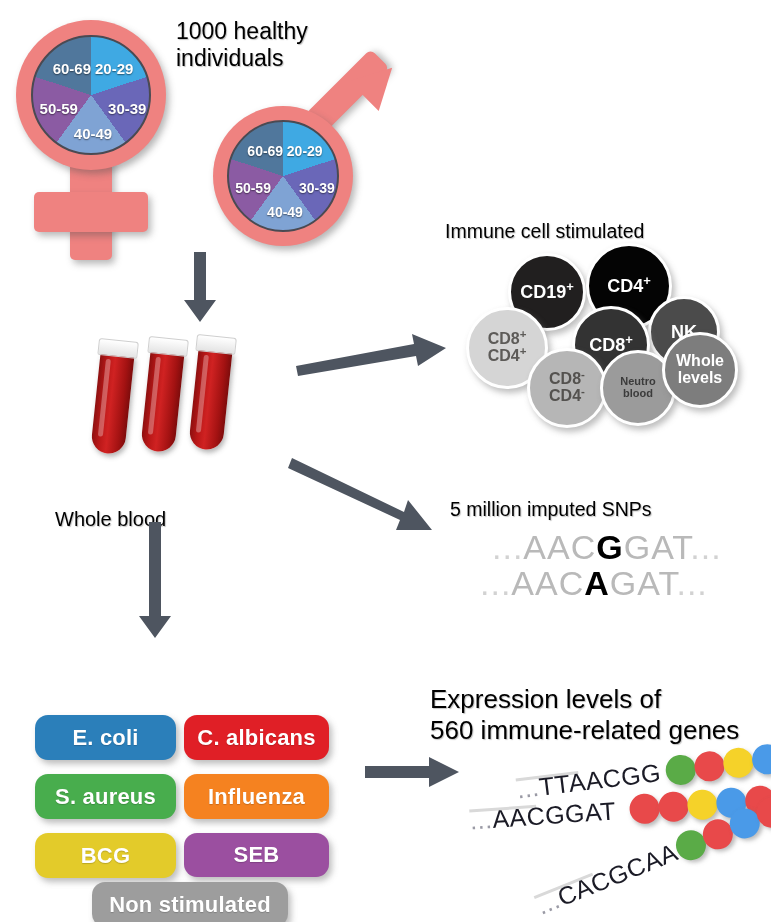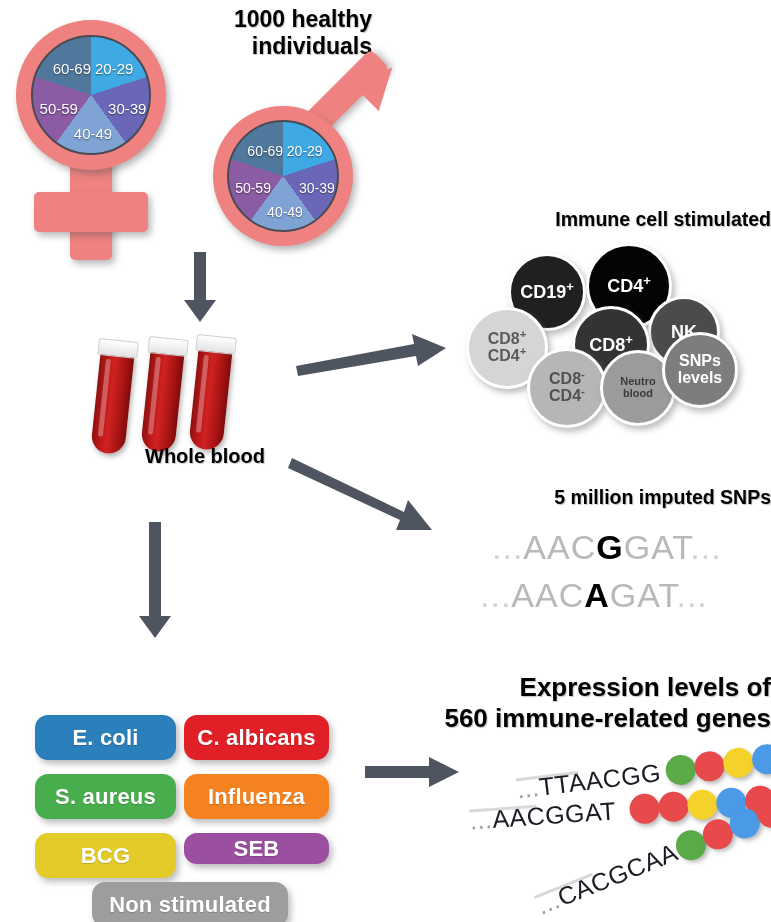--- a/index.html
+++ b/index.html
@@ -4,37 +4,38 @@
 <style>
   html,body{margin:0;padding:0;background:#ffffff;}
   body{width:771px;height:922px;position:relative;overflow:hidden;
        font-family:"Liberation Sans","DejaVu Sans",sans-serif;}
   .stage{position:absolute;left:0;top:0;width:771px;height:922px;}
 
   .abs{position:absolute;}
 
   
   .heading{
-    font-weight:bold;color:#000;text-align:right;line-height:1.18;
+    font-weight:normal;color:#000;text-align:left;line-height:1.18;
     text-shadow:1px 1px 1px rgba(120,120,120,.45);
     white-space:pre-line;
+    margin-top:12px;
   }
   #title-individuals{left:176px;top:6px;width:196px;font-size:23px;}
   #title-immune{left:445px;top:208px;width:326px;font-size:19.5px;}
   #title-snps{left:450px;top:486px;width:321px;font-size:19.5px;}
   #title-expression{left:430px;top:672px;width:341px;font-size:26px;}
-  #label-whole-blood{left:55px;top:445px;width:210px;font-size:20px;}
+  #label-whole-blood{left:55px;top:496px;width:210px;font-size:20px;}
 
   
   .gender{position:absolute;}
   .ring{position:absolute;border-radius:50%;background:#ef8280;
         box-shadow:3px 4px 7px rgba(80,80,80,.42);}
   .pie-wrap{position:absolute;border-radius:50%;overflow:hidden;
             border:2px solid #4a4a52;box-sizing:border-box;background:#5d7d9e;}
-  .age-lbl{position:absolute;color:#fff;font-weight:normal;
+  .age-lbl{position:absolute;color:#fff;font-weight:bold;
            text-shadow:0 1px 1.5px rgba(0,0,0,.5);white-space:nowrap;
            transform:translate(-50%,-50%);}
 
   
   .f-stem{position:absolute;background:#ef8280;border-radius:5px;
           box-shadow:3px 4px 7px rgba(80,80,80,.4);}
   
   .m-bar{position:absolute;background:#ef8280;border-radius:6px;
          box-shadow:3px 4px 7px rgba(80,80,80,.4);}
   .m-head{position:absolute;width:0;height:0;}
@@ -205,49 +206,49 @@
         </div>
       </div>
       <div class="bubble" style="left: 600px; top: 350px; width: 76px; height: 76px; background: rgb(155, 155, 155); color: rgb(59, 59, 59); font-size: 11px; z-index: 16;">
         <div>
           <span>Neutro</span>
           <span>blood</span>
         </div>
       </div>
       <div class="bubble" style="left: 662px; top: 332px; width: 76px; height: 76px; background: rgb(125, 125, 125); color: rgb(255, 255, 255); font-size: 16px; z-index: 17;">
         <div>
-          <span>SNPs</span>
+          <span>Whole</span>
           <span>levels</span>
         </div>
       </div>
     </div>
 
   <div class="heading abs" id="title-snps">5 million imputed SNPs</div>
   <div class="abs" id="snp-block" style="left:480px;top:528px;width:280px;height:96px;">
       <div class="snp-row" style="left: 12px; top: 0px;"><span class="dots">...</span><span class="pale">AAC</span><span class="hot">G</span><span class="pale">GAT</span><span class="dots">...</span></div>
-      <div class="snp-row" style="left: 0px; top: 48px;"><span class="dots">...</span><span class="pale">AAC</span><span class="hot">A</span><span class="pale">GAT</span><span class="dots">...</span></div>
+      <div class="snp-row" style="left: 0px; top: 36px;"><span class="dots">...</span><span class="pale">AAC</span><span class="hot">A</span><span class="pale">GAT</span><span class="dots">...</span></div>
     </div>
 
   <div class="abs" id="stimuli-block" style="left:0;top:0;width:400px;height:922px;margin-top:29px;">
       <div class="stim" style="left: 35px; top: 686px; width: 141px; height: 45px; background: rgb(43, 127, 186);">
         <span>E. coli</span>
       </div>
       <div class="stim" style="left: 184px; top: 686px; width: 145px; height: 45px; background: rgb(224, 31, 38);">
         <span>C. albicans</span>
       </div>
       <div class="stim" style="left: 35px; top: 745px; width: 141px; height: 45px; background: rgb(72, 173, 77);">
         <span>S. aureus</span>
       </div>
       <div class="stim" style="left: 184px; top: 745px; width: 145px; height: 45px; background: rgb(245, 130, 32);">
         <span>Influenza</span>
       </div>
       <div class="stim" style="left: 35px; top: 804px; width: 141px; height: 45px; background: rgb(227, 203, 42);">
         <span>BCG</span>
       </div>
-      <div class="stim" style="left: 184px; top: 804px; width: 145px; height: 31px; background: rgb(155, 79, 160);">
+      <div class="stim" style="left: 184px; top: 804px; width: 145px; height: 44px; background: rgb(155, 79, 160);">
         <span>SEB</span>
       </div>
       <div class="stim" style="left: 92px; top: 853px; width: 196px; height: 45px; background: rgb(157, 157, 157);">
         <span>Non stimulated</span>
       </div>
     </div>
 
   <div class="arrow abs" style="left:365px;top:757px;">
     <svg width="96" height="30" viewBox="0 0 96 30">
       <path d="M0 9 h64 V0 l30 15 l-30 15 v-9 H0 z" fill="#4e5560"></path>

